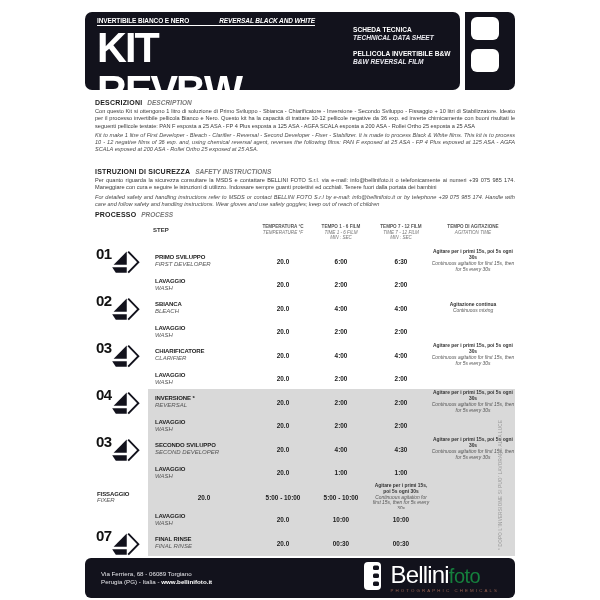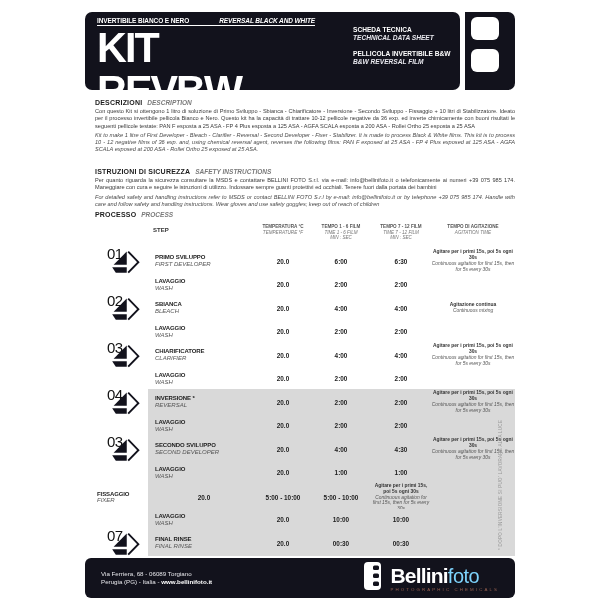--- a/index.html
+++ b/index.html
@@ -46,35 +46,35 @@
   .hcell .sub{font-style:italic;font-weight:normal;color:#777;}
   .hcell.left{text-align:left;font-size:6px;color:#333;padding-top:6px;}
   .c-label{padding-left:2px;}
   .lbl-it{font-size:6px;font-weight:bold;letter-spacing:-0.1px;line-height:1.15;}
   .lbl-en{font-size:6px;font-style:italic;color:#555;line-height:1.15;}
   .c-temp,.c-t1,.c-t2{font-size:6.4px;font-weight:bold;text-align:center;color:#222;}
   .c-agit{text-align:center;line-height:1.18;}
   .agit-it{font-size:4.9px;font-weight:bold;color:#333;}
   .agit-en{font-size:4.9px;font-style:italic;color:#555;}
   .stepcell{position:relative;height:100%;}
-  .stepnum{position:absolute;left:1px;top:-3px;font-size:15px;font-weight:400;letter-spacing:-0.5px;color:#111;margin-left:11px;}
+  .stepnum{position:absolute;left:1px;top:-3px;font-size:15px;font-weight:700;letter-spacing:-0.5px;color:#111;}
   .stepicon{position:absolute;left:15px;top:1px;}
 
   
   .vnote{position:absolute;left:498px;top:378px;height:172px;writing-mode:vertical-rl;transform:rotate(180deg);font-size:4.5px;color:#9a9a9a;letter-spacing:0.3px;white-space:nowrap;}
 
   
   .ftr{position:absolute;left:85px;top:558px;width:430px;height:40px;background:#12121c;border-radius:6px;color:#fff;display:flex;align-items:center;justify-content:space-between;padding:0 16px;box-sizing:border-box;}
   .addr{font-size:6.2px;line-height:1.35;color:#e6e6ea;}
   .addr b{color:#fff;}
   .logo{display:flex;align-items:center;gap:5px;}
   .logo-text{display:flex;flex-direction:column;}
   .logo-line{display:flex;align-items:baseline;}
-  .logo-bold{font-size:21px;font-weight:700;letter-spacing:-0.8px;line-height:1;}
-  .logo-light{font-size:20px;font-weight:300;letter-spacing:-0.5px;line-height:1;color:#7dd3fc;}
+  .logo-bold{font-size:24px;font-weight:400;letter-spacing:-0.8px;line-height:1;}
+  .logo-light{font-size:20px;font-weight:300;letter-spacing:-0.5px;line-height:1;color:#15803d;}
   .logo-tag{font-size:4.4px;letter-spacing:2.1px;color:#96604f;margin-top:1px;}
 </style>
 </head>
 <body>
 
 <div class="sheet">
 
   <div class="hdr">
     <div class="hdr-left">
       <div class="hdr-subrow">

